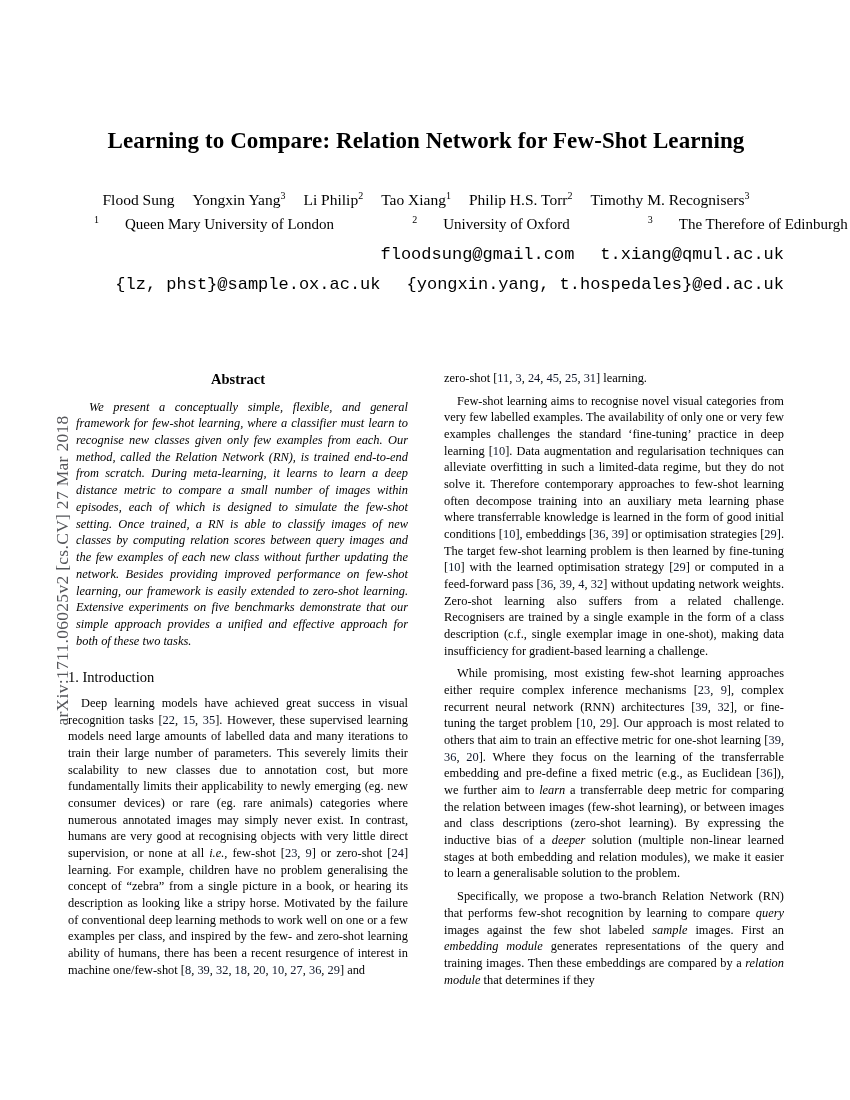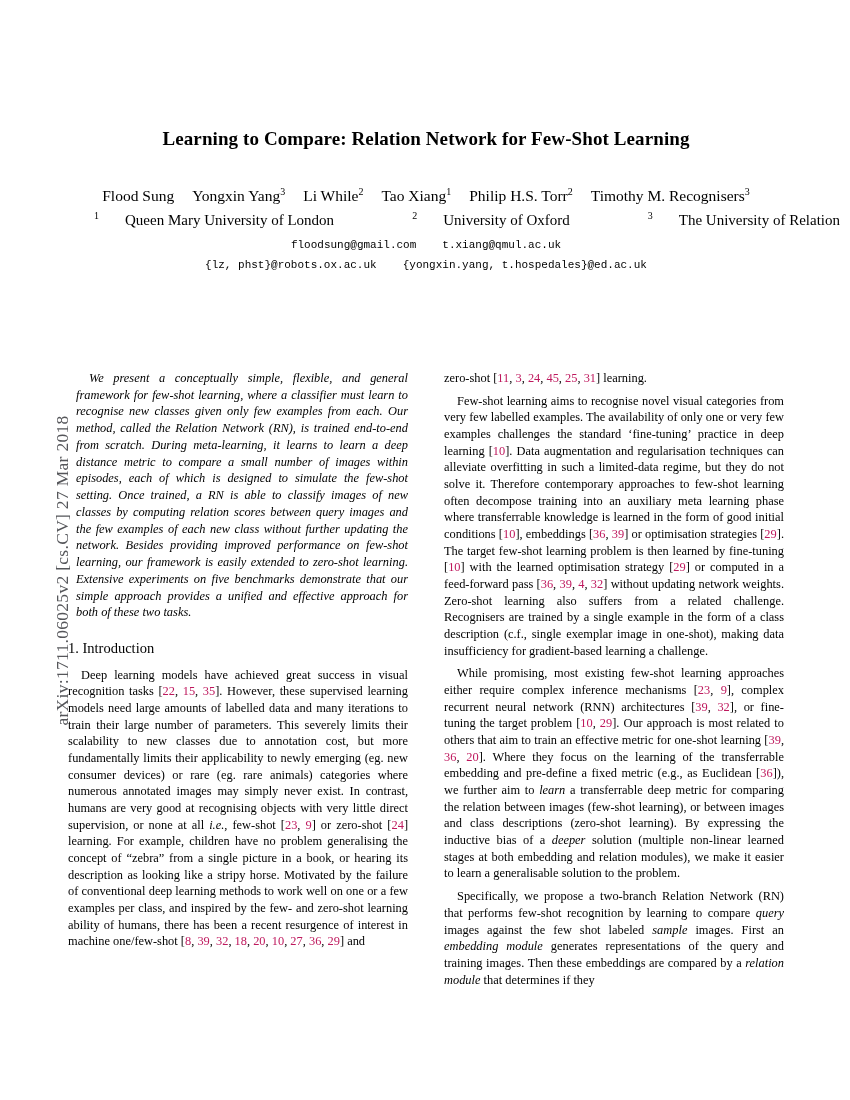--- a/index.html
+++ b/index.html
@@ -39,21 +39,21 @@
 
   .content {
     position: absolute;
     left: 68px;
     top: 128px;
     width: 716px;
   }
 
   .title {
     text-align: center;
-    font-size: 19px;
+    font-size: 23px;
     font-weight: bold;
     letter-spacing: 0.1px;
     margin: 0 0 34px 0;
     font-family: "Liberation Serif", serif;
   }
 
   .authors {
     text-align: center;
     font-size: 15.5px;
     margin: 0 0 3px 0;
@@ -63,23 +63,23 @@
   sup { font-size: 10px; vertical-align: super; }
 
   .affils {
     text-align: center;
     font-size: 15px;
     margin: 0 0 7px 0;
   }
   .affils span { margin: 0 26px; white-space: nowrap; }
 
   .emails {
-    text-align: center;
+    text-align: right;
     font-family: "Liberation Mono", monospace;
-    font-size: 11px;
+    font-size: 17px;
     line-height: 1.75;
     color: #000;
   }
   .emails div { margin: 0; }
   .emails .gap { display: inline-block; width: 26px; }
 
   .columns {
     position: absolute;
     left: 68px;
     top: 370px;
@@ -114,51 +114,52 @@
     text-indent: 13px;
   }
   p.abs {
     font-style: italic;
     text-indent: 13px;
     text-align: justify;
     line-height: 1.35;
     margin-left: 8px;
   }
   p + p { margin-top: 6px; }
-  .cite { color: #be185d; }
+  .cite { color: #0f172a; }
   i { font-style: italic; }
 </style>
 </head>
 <body>
 
 <div class="page">
 
   <div class="arxiv-stamp">arXiv:1711.06025v2  [cs.CV]  27 Mar 2018</div>
 
   <div class="content">
 
     <h1 class="title">Learning to Compare: Relation Network for Few-Shot Learning</h1>
 
     <div class="authors">
-      <span class="name"><span>Flood Sung</span><sup></sup></span><span class="name"><span>Yongxin Yang</span><sup>3</sup></span><span class="name"><span>Li While</span><sup>2</sup></span><span class="name"><span>Tao Xiang</span><sup>1</sup></span><span class="name"><span>Philip H.S. Torr</span><sup>2</sup></span><span class="name"><span>Timothy M. Recognisers</span><sup>3</sup></span>
+      <span class="name"><span>Flood Sung</span><sup></sup></span><span class="name"><span>Yongxin Yang</span><sup>3</sup></span><span class="name"><span>Li Philip</span><sup>2</sup></span><span class="name"><span>Tao Xiang</span><sup>1</sup></span><span class="name"><span>Philip H.S. Torr</span><sup>2</sup></span><span class="name"><span>Timothy M. Recognisers</span><sup>3</sup></span>
     </div>
 
     <div class="affils">
-      <span><sup>1</sup><span>Queen Mary University of London</span></span><span><sup>2</sup><span>University of Oxford</span></span><span><sup>3</sup><span>The University of Relation</span></span>
+      <span><sup>1</sup><span>Queen Mary University of London</span></span><span><sup>2</sup><span>University of Oxford</span></span><span><sup>3</sup><span>The Therefore of Edinburgh</span></span>
     </div>
 
     <div class="emails">
       <div><span>floodsung@gmail.com</span><span class="gap"></span><span>t.xiang@qmul.ac.uk</span></div>
-      <div><span>{lz, phst}@robots.ox.ac.uk</span><span class="gap"></span><span>{yongxin.yang, t.hospedales}@ed.ac.uk</span></div>
+      <div><span>{lz, phst}@sample.ox.ac.uk</span><span class="gap"></span><span>{yongxin.yang, t.hospedales}@ed.ac.uk</span></div>
     </div>
   </div>
 
   <div class="columns">
 
     <div class="col col-left">
+      <h2 class="abstract-head">Abstract</h2>
       <p class="abs">We present a conceptually simple, flexible, and general framework for few-shot learning, where a classifier must learn to recognise new classes given only few examples from each. Our method, called the Relation Network (RN), is trained end-to-end from scratch. During meta-learning, it learns to learn a deep distance metric to compare a small number of images within episodes, each of which is designed to simulate the few-shot setting. Once trained, a RN is able to classify images of new classes by computing relation scores between query images and the few examples of each new class without further updating the network. Besides providing improved performance on few-shot learning, our framework is easily extended to zero-shot learning. Extensive experiments on five benchmarks demonstrate that our simple approach provides a unified and effective approach for both of these two tasks.</p>
 
       <h2 class="section">1. Introduction</h2>
 
       <p><span>Deep learning models have achieved great success in visual recognition tasks [</span><span class="cite">22</span>, <span class="cite">15</span>, <span class="cite">35</span><span>]. However, these supervised learning models need large amounts of labelled data and many iterations to train their large number of parameters. This severely limits their scalability to new classes due to annotation cost, but more fundamentally limits their applicability to newly emerging (eg. new consumer devices) or rare (eg. rare animals) categories where numerous annotated images may simply never exist. In contrast, humans are very good at recognising objects with very little direct supervision, or none at all </span><i>i.e.</i><span>, few-shot [</span><span class="cite">23</span>, <span class="cite">9</span><span>] or zero-shot [</span><span class="cite">24</span><span>] learning. For example, children have no problem generalising the concept of “zebra” from a single picture in a book, or hearing its description as looking like a stripy horse. Motivated by the failure of conventional deep learning methods to work well on one or a few examples per class, and inspired by the few- and zero-shot learning ability of humans, there has been a recent resurgence of interest in machine one/few-shot [</span><span class="cite">8</span>, <span class="cite">39</span>, <span class="cite">32</span>, <span class="cite">18</span>, <span class="cite">20</span>, <span class="cite">10</span>, <span class="cite">27</span>, <span class="cite">36</span>, <span class="cite">29</span><span>] and</span></p>
     </div>
 
     <div class="col col-right">
 
       <p style="text-indent:0"><span>zero-shot [</span><span class="cite">11</span>, <span class="cite">3</span>, <span class="cite">24</span>, <span class="cite">45</span>, <span class="cite">25</span>, <span class="cite">31</span><span>] learning.</span></p>

